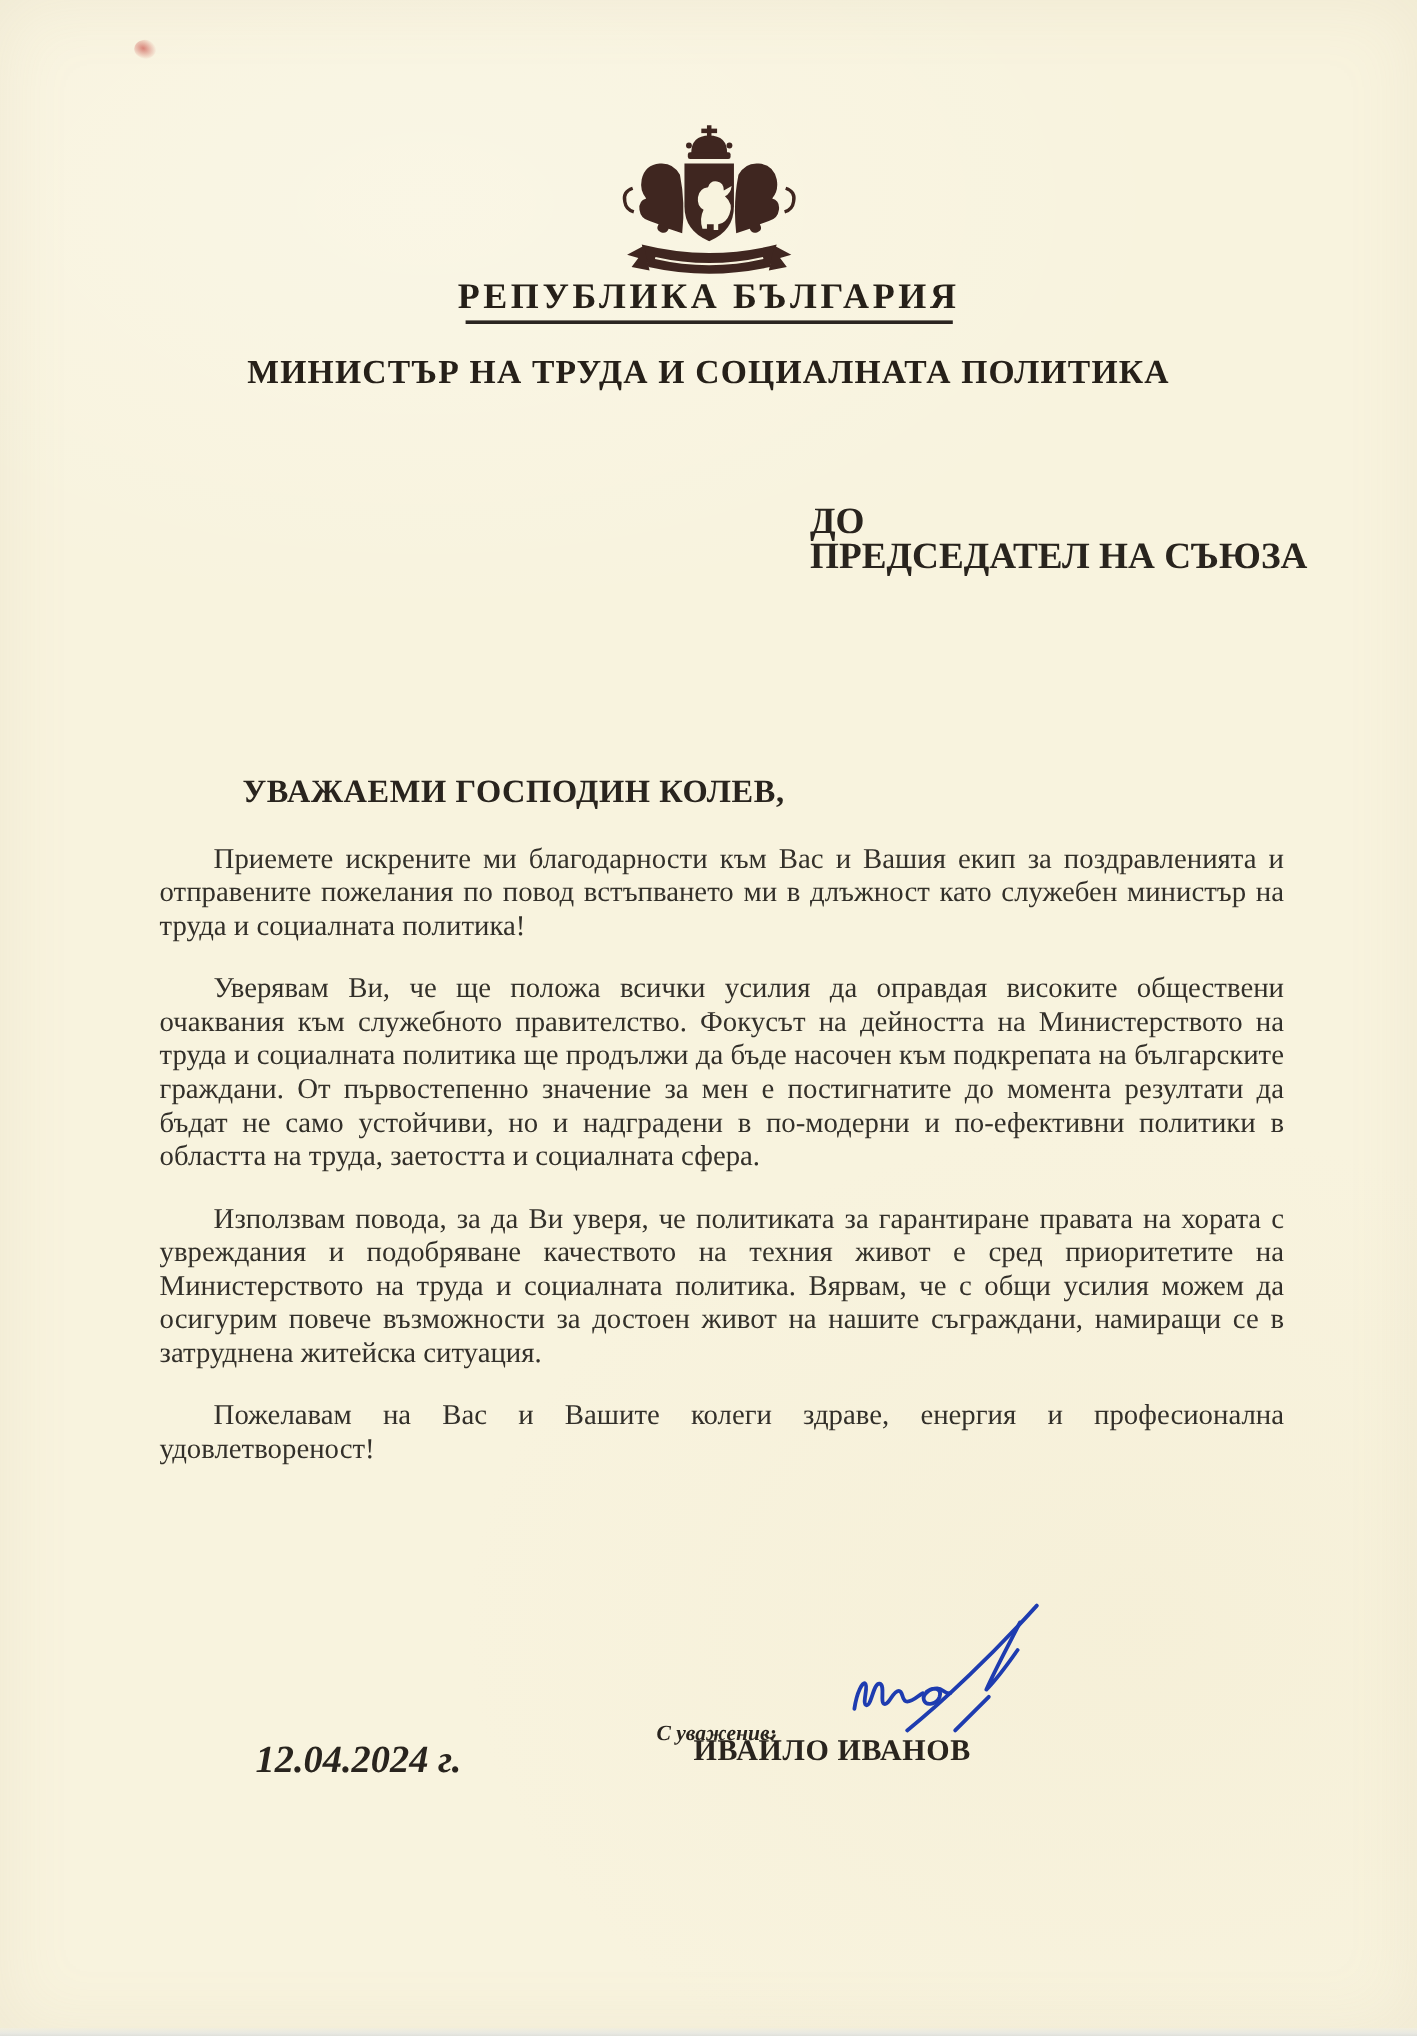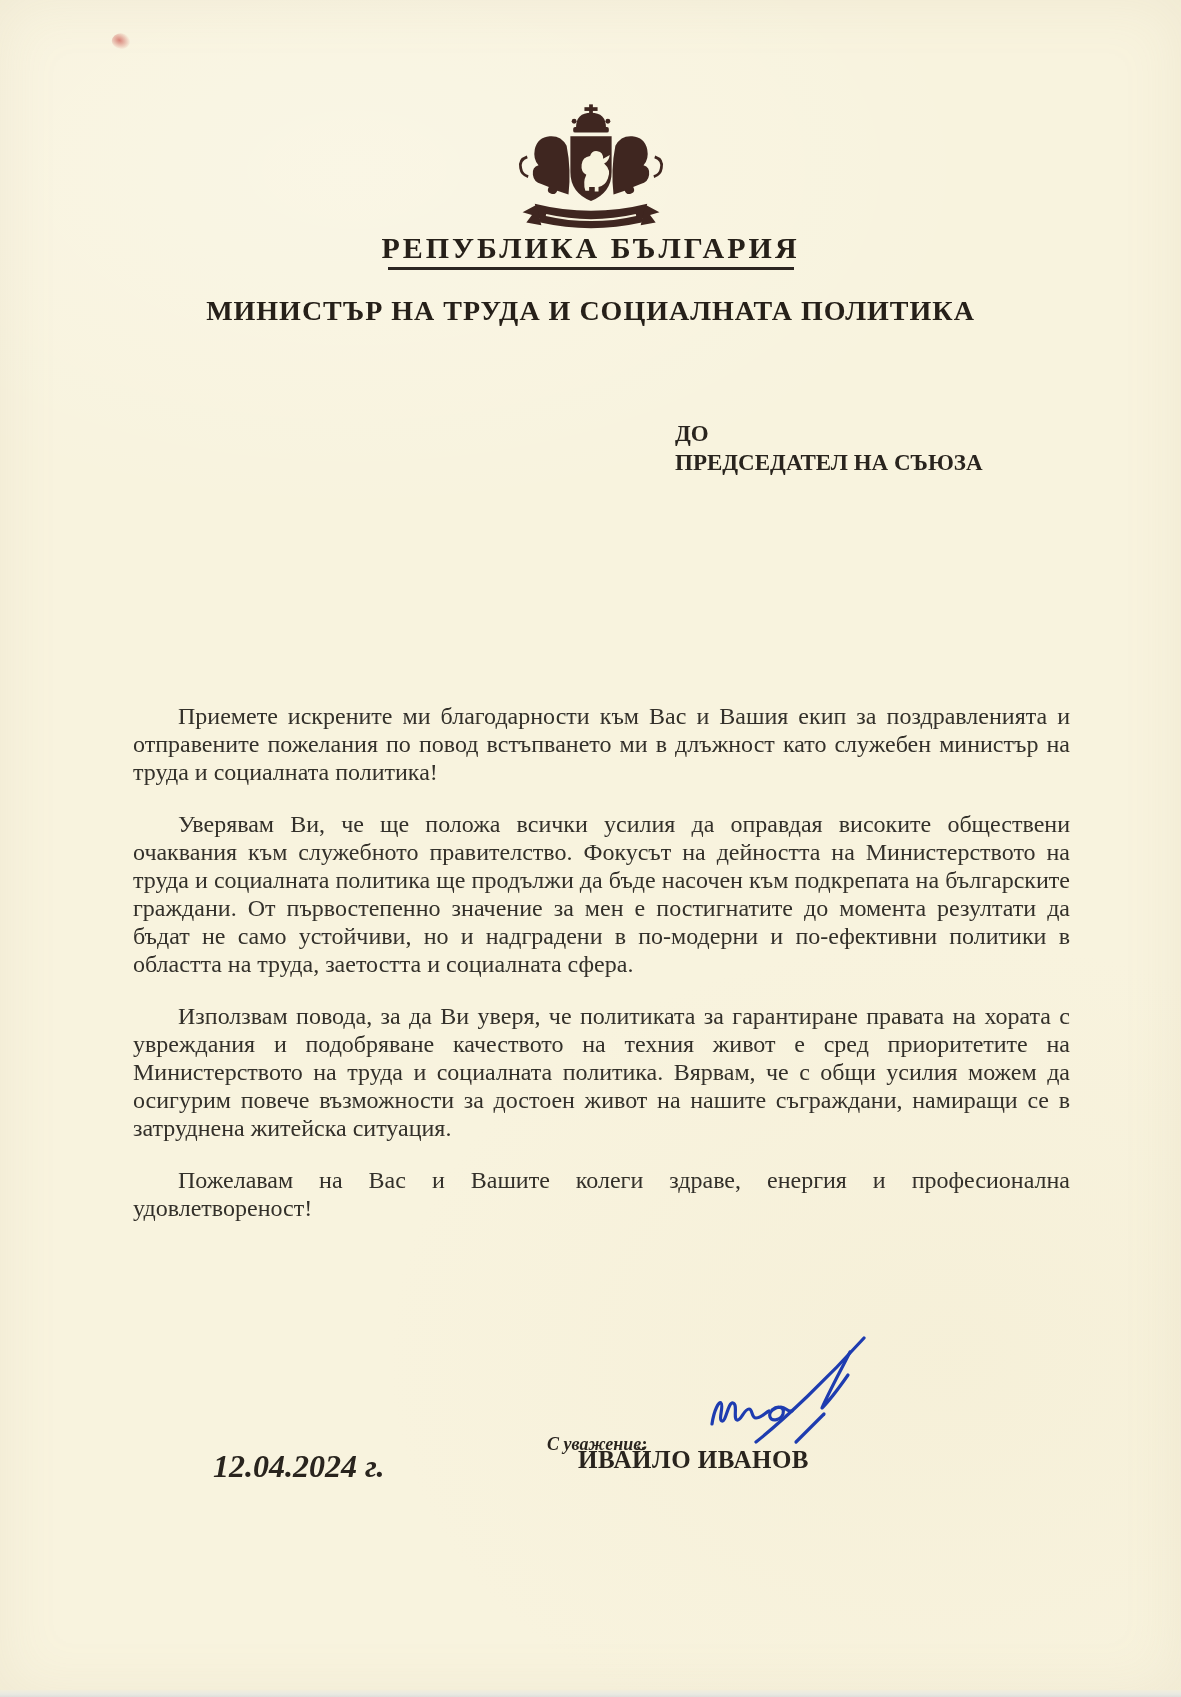--- a/index.html
+++ b/index.html
@@ -42,21 +42,21 @@
   }
   .ministry{
     position:absolute;left:0;right:0;top:295px;
     text-align:center;font-weight:bold;font-size:28px;letter-spacing:1px;
     color:#262019;
   }
 
   
   .recipient{
     position:absolute;left:675px;top:420px;
-    font-weight:bold;font-size:23px;line-height:28.5px;
+    font-weight:bold;font-size:31px;line-height:28.5px;
     color:#29241e;
   }
 
   
   .salutation{
     position:absolute;left:202px;top:644px;
     font-weight:bold;font-size:27px;letter-spacing:.5px;
     color:#29241e;
   }
 
@@ -133,20 +133,21 @@
     <div class="republic">РЕПУБЛИКА БЪЛГАРИЯ</div>
     <div class="rule"></div>
     <div class="ministry">МИНИСТЪР НА ТРУДА И СОЦИАЛНАТА ПОЛИТИКА</div>
   </header>
 
   <section class="recipient">
     <div>ДО</div>
     <div>ПРЕДСЕДАТЕЛ НА СЪЮЗА</div>
   </section>
 
+  <div class="salutation">УВАЖАЕМИ ГОСПОДИН КОЛЕВ,</div>
 
   <main class="body">
     <p>Приемете искрените ми благодарности към Вас и Вашия екип за поздравленията и отправените пожелания по повод встъпването ми в длъжност като служебен министър на труда и социалната политика!</p>
     <p>Уверявам Ви, че ще положа всички усилия да оправдая високите обществени очаквания към служебното правителство. Фокусът на дейността на Министерството на труда и социалната политика ще продължи да бъде насочен към подкрепата на българските граждани. От първостепенно значение за мен е постигнатите до момента резултати да бъдат не само устойчиви, но и надградени в по-модерни и по-ефективни политики в областта на труда, заетостта и социалната сфера.</p>
     <p>Използвам повода, за да Ви уверя, че политиката за гарантиране правата на хората с увреждания и подобряване качеството на техния живот е сред приоритетите на Министерството на труда и социалната политика. Вярвам, че с общи усилия можем да осигурим повече възможности за достоен живот на нашите съграждани, намиращи се в затруднена житейска ситуация.</p>
     <p>Пожелавам на Вас и Вашите колеги здраве, енергия и професионална удовлетвореност!</p>
   </main>
 
   <div class="valediction">С уважение:</div>
 

